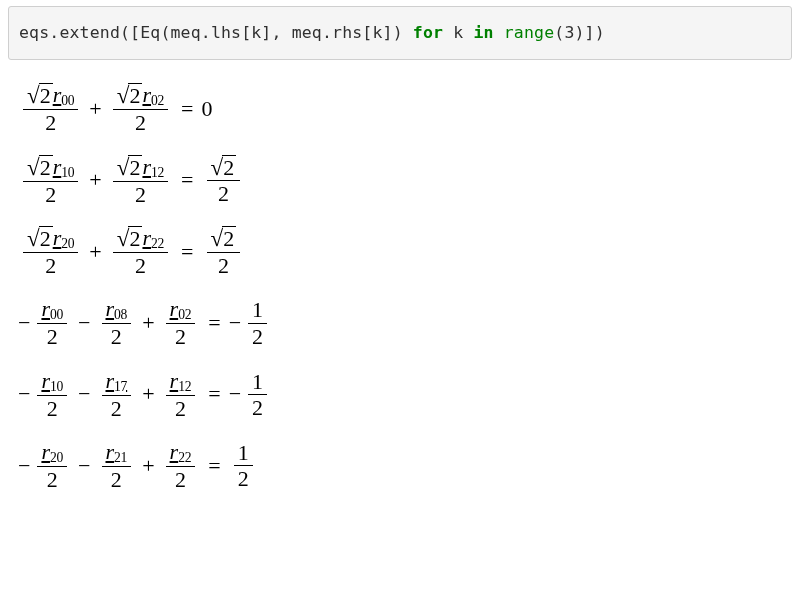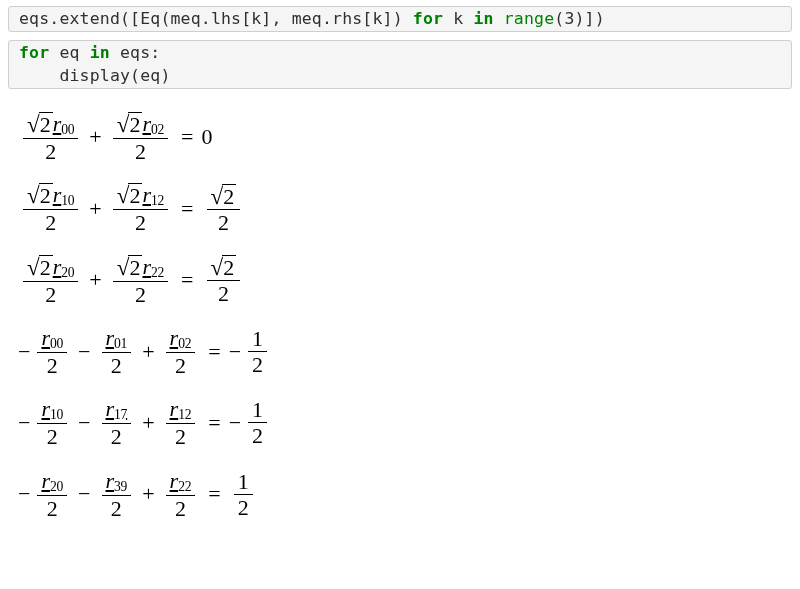--- a/index.html
+++ b/index.html
@@ -10,21 +10,21 @@
   }
   .page {
     width: 800px;
     padding: 6px 8px 10px 8px;
     box-sizing: border-box;
   }
   .codecell {
     background: #f5f5f5;
     border: 1px solid #cfcfcf;
     border-radius: 3px;
-    padding: 1px 10px;
+    padding: 15px 10px;
     margin-bottom: 8px;
     font-family: "Menlo", "Consolas", "DejaVu Sans Mono", monospace;
     font-size: 16.5px;
     line-height: 1.35;
     white-space: pre;
     color: #303030;
     letter-spacing: 0.01em;
   }
   .tok-keyword { color: #008000; font-weight: bold; }
   .tok-builtin { color: #008000; }
@@ -92,22 +92,20 @@
   .eqsign {
     margin: 0 8px;
   }
 </style>
 </head>
 <body>
 <div class="page">
 
 <div class="codecell" id="cell-0"><span class="tok-plain">eqs.extend([Eq(meq.lhs[k], meq.rhs[k]) </span><span class="tok-keyword">for</span><span class="tok-plain"> k </span><span class="tok-keyword">in</span><span class="tok-plain"> </span><span class="tok-builtin">range</span><span class="tok-plain">(</span><span class="tok-plain">3</span><span class="tok-plain">)])</span></div>
 
-<div class="codecell" id="cell-1"><span class="tok-keyword">for</span><span class="tok-plain"> eq </span><span class="tok-keyword">in</span><span class="tok-plain"> eqs:
-    display(eq)</span></div>
 
 <div class="output" id="eq-output">
       <div class="eq-row">
         <span class="frac">
           <span class="num"><span class="sqrt">
               <span class="radical">√</span>
               <span class="radicand">2</span>
             </span><span class="rsub">r<span class="sub">00</span></span></span>
           <span class="den">2</span>
         </span>
@@ -173,21 +171,21 @@
         </span>
       </div>
       <div class="eq-row">
         <span class="op neg-lead">−</span>
         <span class="frac">
           <span class="num"><span class="rsub">r<span class="sub">00</span></span></span>
           <span class="den">2</span>
         </span>
         <span class="op">−</span>
         <span class="frac">
-          <span class="num"><span class="rsub">r<span class="sub">01</span></span></span>
+          <span class="num"><span class="rsub">r<span class="sub">08</span></span></span>
           <span class="den">2</span>
         </span>
         <span class="op">+</span>
         <span class="frac">
           <span class="num"><span class="rsub">r<span class="sub">02</span></span></span>
           <span class="den">2</span>
         </span>
         <span class="eqsign">=</span>
         <span class="op neg-lead">−</span>
         <span class="frac">
@@ -219,21 +217,21 @@
         </span>
       </div>
       <div class="eq-row">
         <span class="op neg-lead">−</span>
         <span class="frac">
           <span class="num"><span class="rsub">r<span class="sub">20</span></span></span>
           <span class="den">2</span>
         </span>
         <span class="op">−</span>
         <span class="frac">
-          <span class="num"><span class="rsub">r<span class="sub">39</span></span></span>
+          <span class="num"><span class="rsub">r<span class="sub">21</span></span></span>
           <span class="den">2</span>
         </span>
         <span class="op">+</span>
         <span class="frac">
           <span class="num"><span class="rsub">r<span class="sub">22</span></span></span>
           <span class="den">2</span>
         </span>
         <span class="eqsign">=</span>
         <span class="frac">
           <span class="num">1</span>

